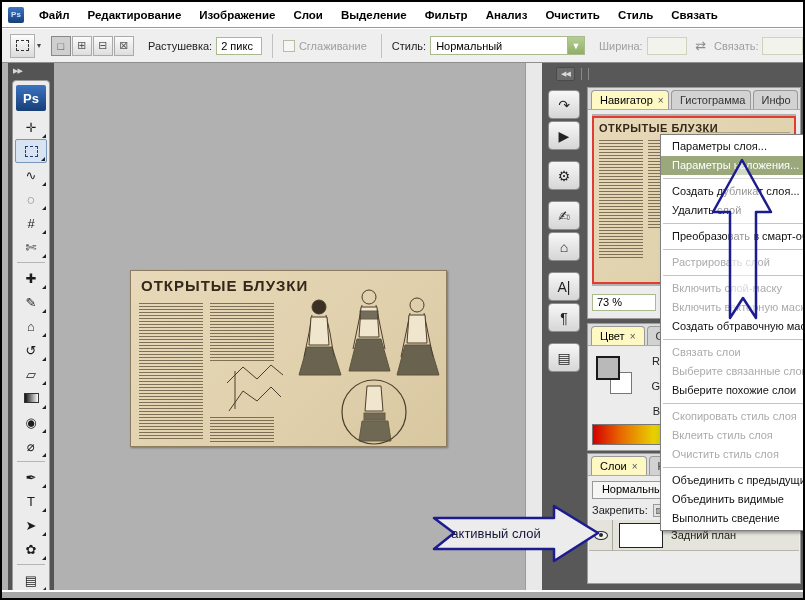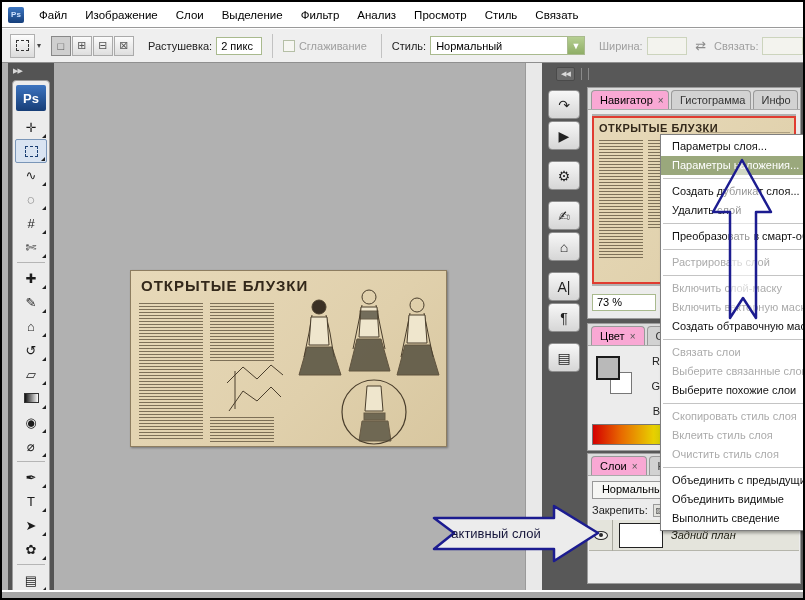--- a/index.html
+++ b/index.html
@@ -80,21 +80,21 @@
     font-size:14px;color:#222;}
   .dock-gap{height:9px;}
   
   .panels{position:absolute;left:43px;top:22px;width:218px;height:505px;}
   .panel{position:absolute;left:2px;width:214px;background:#ececec;border:1px solid #9b9b9b;}
   .tabs{display:flex;align-items:flex-end;height:22px;background:#dcdcdc;padding-left:3px;
     border-bottom:1px solid #aaa;overflow:hidden;}
   .tab{height:19px;padding:3px 8px 0 8px;border:1px solid #999;border-bottom:none;
     border-radius:4px 4px 0 0;background:#d2d2d2;margin-right:2px;white-space:nowrap;overflow:hidden;
     font-size:11px;color:#333;}
-  .tab.active{background:#f9a8d4;color:#000;}
+  .tab.active{background:#fef9c3;color:#000;}
   .tab .close{margin-left:5px;color:#555;font-size:10px;}
   .panel-navigator{top:2px;height:232px;}
   .nav-preview{position:absolute;left:4px;top:26px;width:204px;height:172px;background:#b1b1b1;overflow:hidden;}
   .nav-doc{position:absolute;left:0;top:2px;width:204px;height:168px;border:2px solid #e03c31;
     background:linear-gradient(135deg,#e7d9b9,#ddcda6);overflow:hidden;}
   .nav-title{position:absolute;left:5px;top:4px;font-weight:bold;font-size:11px;color:#33281a;letter-spacing:.5px;white-space:nowrap;}
   .nav-footer{position:absolute;left:4px;top:202px;width:204px;height:24px;display:flex;align-items:center;}
   .zoom-input{width:64px;height:17px;border:1px solid #a9ba8e;background:#fff;padding:1px 4px;font-size:11px;}
   .zoom-slider{flex:1;height:3px;background:#9a9a9a;margin:0 8px;border-radius:2px;}
   .panel-color{top:238px;height:128px;}
@@ -122,49 +122,50 @@
   .eye::after{content:'';position:absolute;left:4px;top:1.5px;width:4px;height:4px;border-radius:50%;background:#2a2a2a;}
   .thumb-wrap{position:relative;width:44px;height:25px;margin:0 8px 0 6px;}
   .thumb{width:44px;height:25px;border:1px solid #222;background:#fff;position:relative;overflow:hidden;}
   .thumb.paper{background:linear-gradient(135deg,#e3d4b2,#d9c79e);}
   .thumb .mark{position:absolute;background:rgba(60,45,25,.65);}
   .corner{position:absolute;width:5px;height:5px;background:#111;}
   .corner.tl{left:-2px;top:-2px;}.corner.tr{right:-2px;top:-2px;}
   .corner.bl{left:-2px;bottom:-2px;}.corner.br{right:-2px;bottom:-2px;}
   .layer-name{font-size:11px;color:#1c1c10;white-space:nowrap;}
   .layer-row.selected .layer-name{font-weight:bold;color:#fdfdf2;}
-  .layer-row .italic{font-style:italic;}
+  .layer-row .italic{}
   
   .statusbar{position:absolute;left:0;top:588px;width:801px;height:8px;
     background:linear-gradient(#ffffff 0 2px,#a7a7a7 2px);}
   
   .context-menu{position:absolute;left:658px;top:132px;width:166px;background:#fff;
     border:1px solid #7f7f7f;box-shadow:2px 2px 3px rgba(0,0,0,.35);padding:2px 0;z-index:50;}
   .cm-item{height:19px;line-height:19px;padding-left:11px;white-space:nowrap;overflow:hidden;font-size:11px;color:#111;}
   .cm-item.disabled{color:#ababab;}
   .cm-item.highlight{background:#9aa87c;color:#fff;}
   .cm-sep{height:1px;background:#c4c4c4;margin:3px 2px;}
   
   .overlay{position:absolute;left:0;top:0;width:805px;height:600px;z-index:60;pointer-events:none;}
 </style>
 </head>
 <body>
 
 <div class="app">
 
   <div class="menubar">
     <div class="app-icon">Ps</div>
-    <div id="menubar-items" style="display:flex;">
+    <div id="menubar-items" style="display:flex;font-weight:bold;">
         <div class="mitem">Файл</div>
+        <div class="mitem">Редактирование</div>
         <div class="mitem">Изображение</div>
         <div class="mitem">Слои</div>
         <div class="mitem">Выделение</div>
         <div class="mitem">Фильтр</div>
         <div class="mitem">Анализ</div>
-        <div class="mitem">Просмотр</div>
+        <div class="mitem">Очистить</div>
         <div class="mitem">Стиль</div>
         <div class="mitem">Связать</div>
       </div>
   </div>
 
   <div class="optionsbar">
     <div class="tool-preview">
       <div class="dashed"></div>
     </div>
     <span class="tool-preview-arrow">▾</span>

